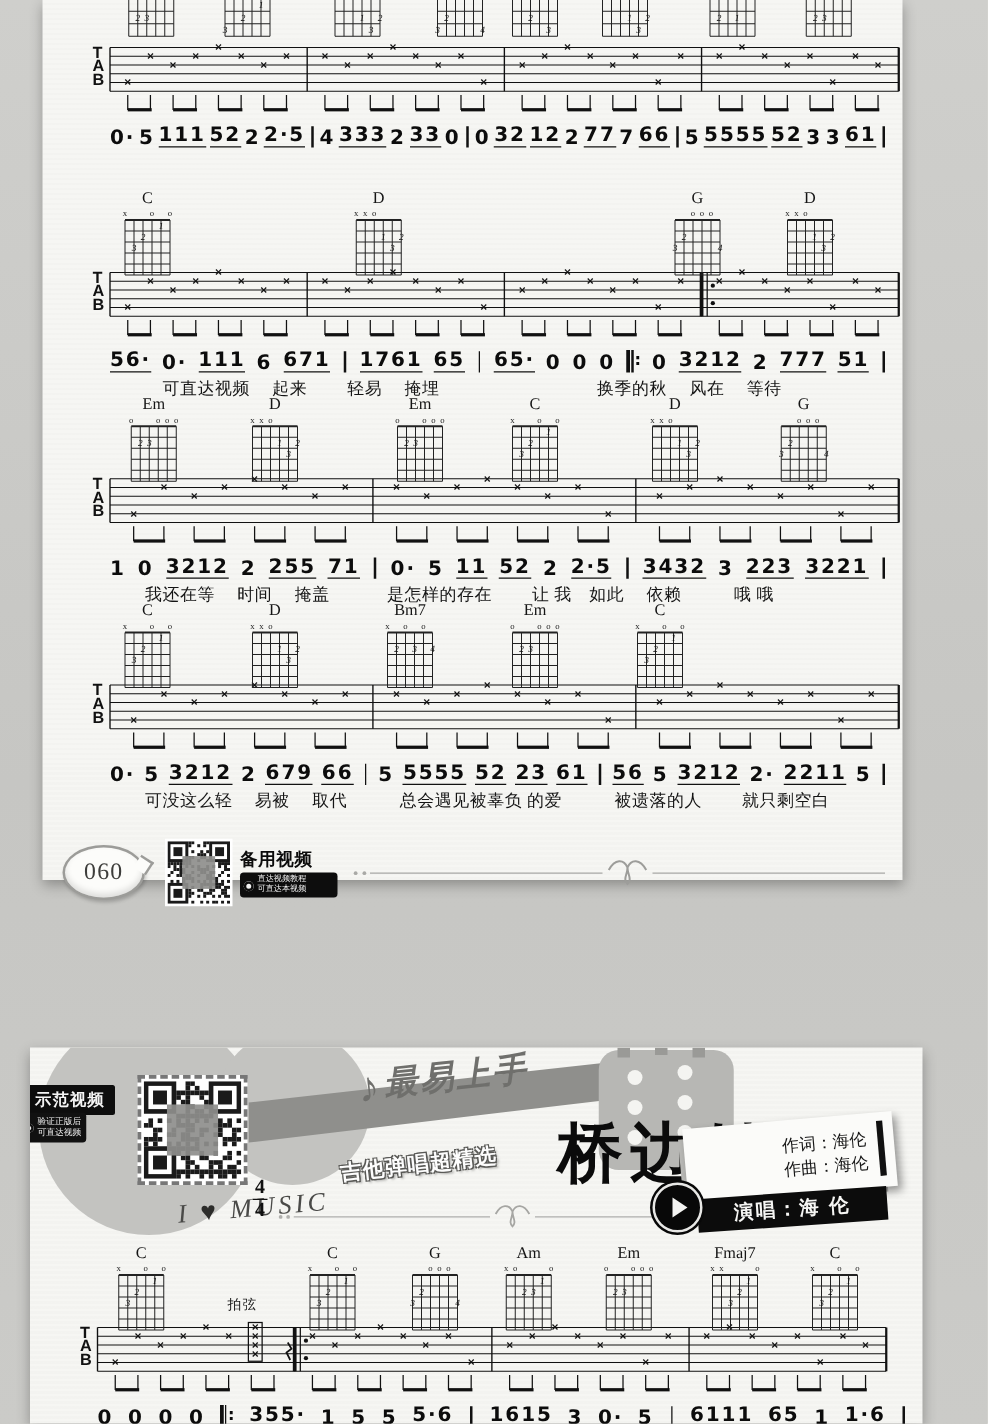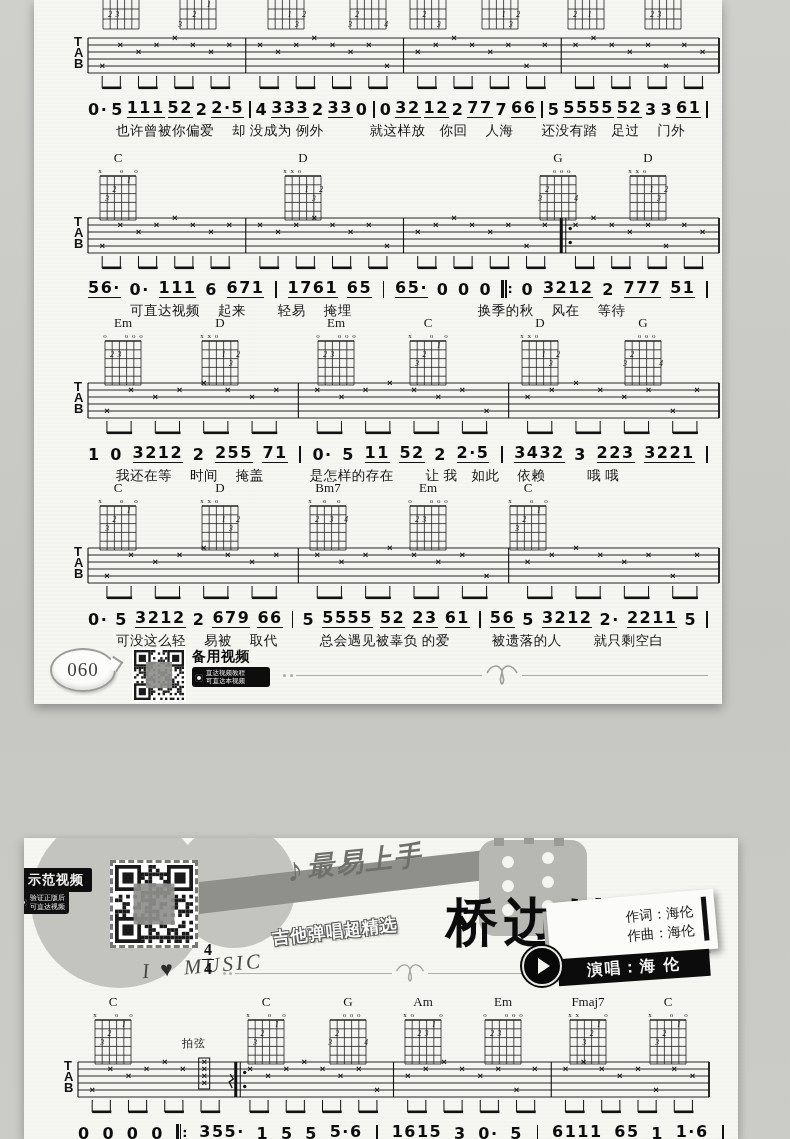--- a/index.html
+++ b/index.html
@@ -36,22 +36,22 @@
   .nrpt{display:inline-flex;align-items:center;height:18px;}
   .nrpt i{display:inline-block;font-style:normal;}
   .nrpt .b1{width:3px;height:18px;background:#111;margin-right:1.5px;}
   .nrpt .b2{width:1.3px;height:18px;background:#111;margin-right:1px;}
   .nrpt .dd{font-size:13px;font-weight:bold;line-height:16px;}
 
   .lyr{margin-top:4px;padding-left:28px;font-size:13.5px;color:#141414;
     font-family:"Liberation Serif",serif;letter-spacing:.5px;white-space:pre;}
 
   
-  #p1footer{position:absolute;left:16px;right:14px;top:648px;height:54px;
-    display:flex;}
+  #p1footer{position:absolute;left:16px;right:14px;top:671px;height:54px;
+    display:flex;align-items:center;}
   #pageBadge{position:relative;width:62px;height:40px;border:2px solid #9c9c99;border-radius:50%;
     background:#fcfcfa;box-shadow:inset 0 -3px 5px rgba(0,0,0,.12),1px 2px 3px rgba(0,0,0,.2);
     display:flex;align-items:center;justify-content:center;
     font-family:"Liberation Serif",serif;font-size:19px;color:#3d3d3b;letter-spacing:1px;}
   #pageBadge:after{content:"";position:absolute;right:-7px;top:8px;width:10px;height:10px;
     background:#fcfcfa;border-right:2px solid #9c9c99;border-top:2px solid #9c9c99;
     transform:rotate(33deg);}
   .qr{position:relative;background:#fff;padding:2px;}
   #qr1{width:50px;height:50px;margin-left:16px;}
   .vidblock{margin-left:6px;width:78px;}
@@ -358,21 +358,20 @@
           <span class="grp u">66</span>
           <span class="nbar"></span>
           <span class="grp">5</span>
           <span class="grp u">5555</span>
           <span class="grp u">52</span>
           <span class="grp">3</span>
           <span class="grp">3</span>
           <span class="grp u">61</span>
           <span class="nbar"></span>
         </div>
-        <div class="lyr">　也许曾被你偏爱　 却 没成为 例外　　　 就这样放　你回　 人海　　还没有踏　足过　 门外</div>
       </div>
     <div class="system" id="sys2">
         <div class="chordrow">
           <div class="chord" style="left: 21px;"><div class="cname">C</div><svg width="46" height="58">
               <text x="5" y="8" font-size="7" text-anchor="middle" fill="#222">x</text>
               <text x="26.6" y="8" font-size="7" text-anchor="middle" fill="#222">o</text>
               <text x="41" y="8" font-size="7" text-anchor="middle" fill="#222">o</text>
               <line x1="5" y1="11" x2="5" y2="55" stroke="#222" stroke-width="0.8"></line>
               <line x1="12.2" y1="11" x2="12.2" y2="55" stroke="#222" stroke-width="0.8"></line>
               <line x1="19.4" y1="11" x2="19.4" y2="55" stroke="#222" stroke-width="0.8"></line>

